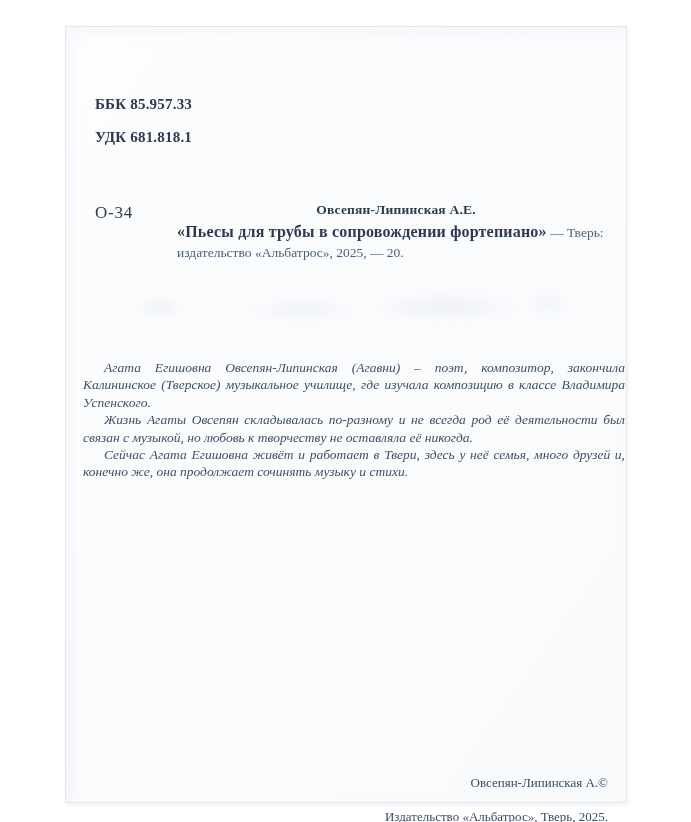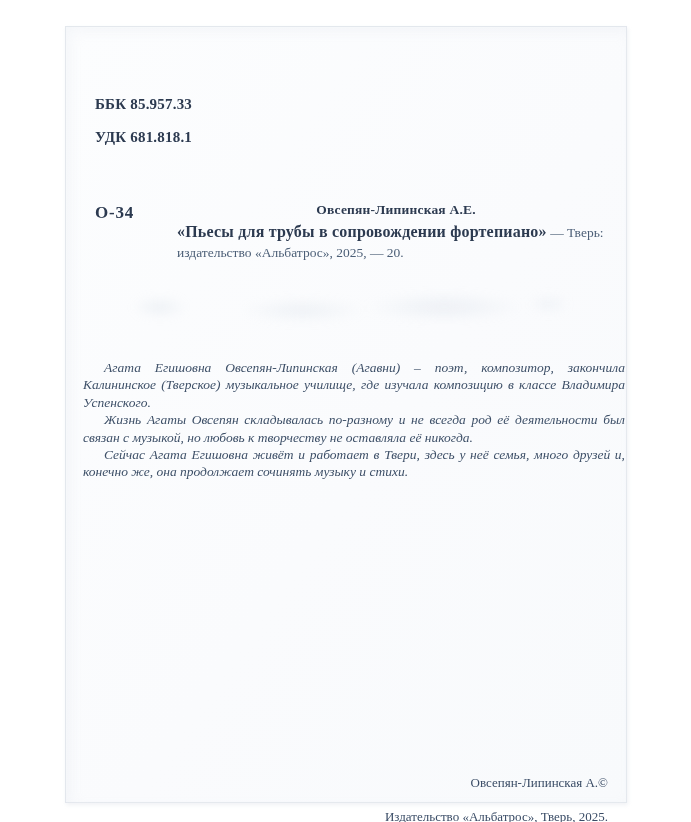--- a/index.html
+++ b/index.html
@@ -38,21 +38,21 @@
     white-space: nowrap;
   }
   .bbk { top: 70px; }
   .udk { top: 95px; margin-top: 8px; }
 
   .author-code {
     position: absolute;
     left: 30px;
     top: 177px;
     font-size: 17px;
-    font-weight: bold;
+    font-weight: normal;
     letter-spacing: 0.8px;
     color: #2c3a50;
   }
   .catalog {
     position: absolute;
     left: 112px;
     top: 174px;
     width: 438px;
     font-size: 13.5px;
     line-height: 20px;

